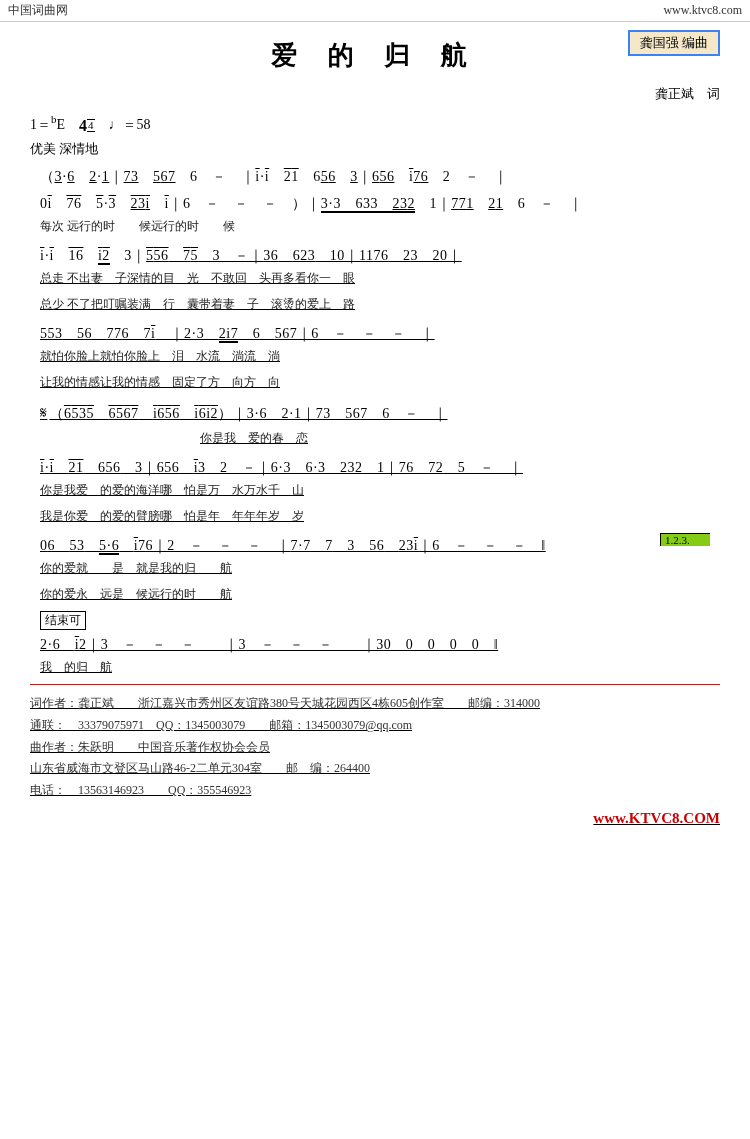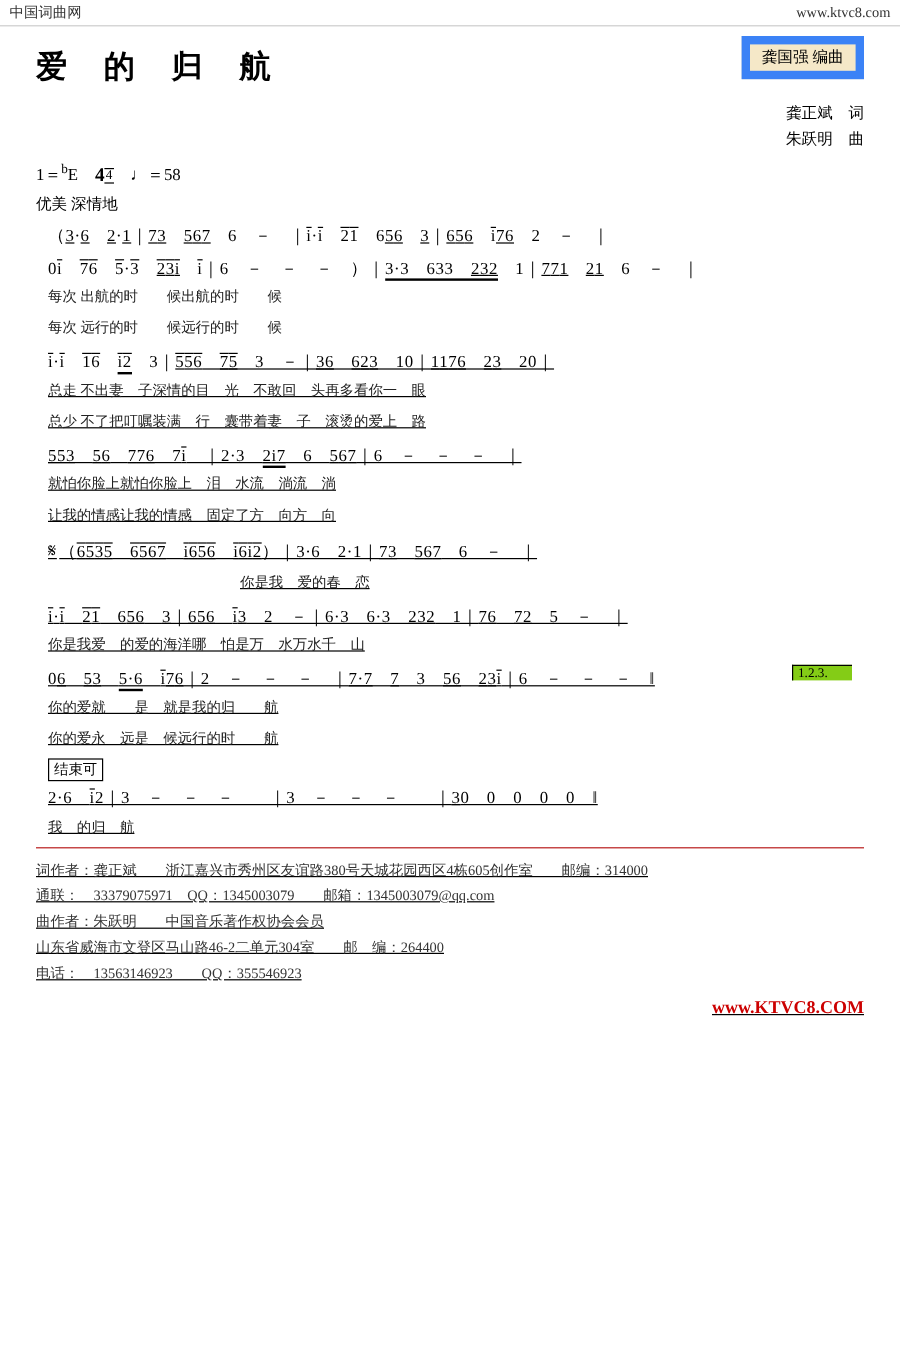--- a/index.html
+++ b/index.html
@@ -19,20 +19,21 @@
       padding: 2px 8px;
       background: #fff;
       border-bottom: 1px solid #ccc;
       font-size: 12px;
       color: #333;
     }
     .content {
       padding: 10px 30px 10px 30px;
     }
     .title {
+      text-align: center;
       font-size: 26px;
       font-weight: bold;
       letter-spacing: 12px;
       margin-bottom: 4px;
       margin-top: 6px;
     }
     .credits-right {
       text-align: right;
       font-size: 13px;
       line-height: 1.7;
@@ -88,48 +89,46 @@
 
 <div class="top-bar">
   <span>中国词曲网</span>
   <span>www.ktvc8.com</span>
 </div>
 
 <div class="content">
   
   <div style="position:relative; margin-bottom: 50px;">
     <div class="title">爱 的 归 航</div>
-    <div style="position:absolute; right:0; top:-8px; border:7px solid #3b82f6; background:#f5e8c8; padding:2px 10px; font-size:13px; min-width:90px; text-align:center;">
+    <div style="position:absolute; right:0; top:-8px; border:2px solid #3b82f6; background:#f5e8c8; padding:2px 10px; font-size:13px; min-width:90px; text-align:center;">
       <span>龚国强 编曲</span>
     </div>
   </div>
 
   <div class="credits-right" style="margin-top:-40px; margin-bottom:6px;">
     <div>龚正斌　词</div>
-    <div>朱跃明　曲</div>
   </div>
 
   <div class="key-info">
     1＝<sup style="font-size:11px;">b</sup>E　<span style="font-size:16px; font-weight:bold; vertical-align:middle; letter-spacing:0;">4</span><span style="display:inline-block; border-top:1px solid #000; border-bottom:1px solid #000; padding:0 1px; font-size:11px; vertical-align:middle; line-height:1; writing-mode:horizontal-tb;">4</span>　♩＝58
   </div>
   <div class="subtitle">优美 深情地</div>
 
   
   <div class="score-display">
 
     
     <div class="srow">
       （<u>3</u>·<u>6</u>　<u>2</u>·<u>1</u>｜<u>7</u><u>3</u>　<u>5</u><u>6</u><u>7</u>　6　－　｜<span style="text-decoration:overline">i</span>·<span style="text-decoration:overline">i</span>　<span style="text-decoration:overline">2</span><span style="text-decoration:overline">1</span>　6<u>5</u><u>6</u>　<u>3</u>｜<u>6</u><u>5</u><u>6</u>　<span style="text-decoration:overline">i</span><u>7</u><u>6</u>　2　－　｜
     </div>
 
     
     <div class="srow">
       0<span style="text-decoration:overline">i</span>　<span style="text-decoration:overline">7</span><span style="text-decoration:overline">6</span>　<span style="text-decoration:overline">5</span>·<span style="text-decoration:overline">3</span>　<u><span style="text-decoration:overline">2</span><span style="text-decoration:overline">3</span><span style="text-decoration:overline">i</span></u>　<span style="text-decoration:overline">i</span>｜6　－　－　－　）｜<span style="border-bottom:2px solid #000">3·3　633　<u>2</u><u>3</u><u>2</u></span>　1｜<u>7</u><u>7</u><u>1</u>　<u>2</u><u>1</u>　6　－　｜
     </div>
-    <div class="lrow">每次 出航的时　　候出航的时　　候</div>
     <div class="lrow">每次 远行的时　　候远行的时　　候</div>
 
     
     <div class="srow">
       <span style="text-decoration:overline">i</span>·<span style="text-decoration:overline">i</span>　<span style="text-decoration:overline">1</span><span style="text-decoration:overline">6</span>　<span style="border-bottom:2px solid #000"><span style="text-decoration:overline">i</span><span style="text-decoration:overline">2</span></span>　3｜<u><span style="text-decoration:overline">5</span><span style="text-decoration:overline">5</span><span style="text-decoration:overline">6</span>　<u><span style="text-decoration:overline">7</span><span style="text-decoration:overline">5</span></u>　3　－｜<u>3</u><u>6</u>　<u>6</u><u>2</u><u>3</u>　10｜<u>1</u><u>1</u><u>7</u><u>6</u>　<u>2</u><u>3</u>　20｜
     </u></div><u>
     <div class="lrow">总走 不出妻　子深情的目　光　不敢回　头再多看你一　眼</div>
     <div class="lrow">总少 不了把叮嘱装满　行　囊带着妻　子　滚烫的爱上　路</div>
 
     
@@ -143,20 +142,21 @@
     <div class="srow">
       <span style="font-size:16px; margin-right:2px;">𝄋</span>（<u><span style="text-decoration:overline">6</span><span style="text-decoration:overline">5</span><span style="text-decoration:overline">3</span><span style="text-decoration:overline">5</span></u>　<u><span style="text-decoration:overline">6</span><span style="text-decoration:overline">5</span><span style="text-decoration:overline">6</span><span style="text-decoration:overline">7</span></u>　<u><span style="text-decoration:overline">i</span><span style="text-decoration:overline">6</span><span style="text-decoration:overline">5</span><span style="text-decoration:overline">6</span></u>　<u><span style="text-decoration:overline">i</span><span style="text-decoration:overline">6</span><span style="text-decoration:overline">i</span><span style="text-decoration:overline">2</span></u>）｜3·6　2·1｜<u>7</u><u>3</u>　<u>5</u><u>6</u><u>7</u>　6　－　｜
     </div>
     <div class="lrow" style="padding-left:160px;">你是我　爱的春　恋</div>
 
     
     <div class="srow">
       <span style="text-decoration:overline">i</span>·<span style="text-decoration:overline">i</span>　<span style="text-decoration:overline">2</span><span style="text-decoration:overline">1</span>　6<u>5</u><u>6</u>　<u>3</u>｜<u>6</u><u>5</u><u>6</u>　<span style="text-decoration:overline">i</span><u>3</u>　2　－｜6·3　6·3　<u>2</u><u>3</u><u>2</u>　1｜<u>7</u><u>6</u>　<u>7</u><u>2</u>　5　－　｜
     </div>
     <div class="lrow">你是我爱　的爱的海洋哪　怕是万　水万水千　山</div>
+    <div class="lrow">我是你爱　的爱的臂膀哪　怕是年　年年年岁　岁</div>
 
     
     <div style="position:relative;">
       <div style="position:absolute; right:0; top:0; border-top:1px solid #000; border-left:1px solid #000; padding:0 4px; font-size:11px; min-width:50px; text-align:left; background:#84cc16;">1.2.3.</div>
       <div class="srow">
         0<u>6</u>　<u>5</u><u>3</u>　<span style="border-bottom:2px solid #000">5·6</span>　<span style="text-decoration:overline">i</span><u>7</u><u>6</u>｜2　－　－　－　｜<u>7·7</u>　<u>7</u>　3　<u>5</u><u>6</u>　<u>2</u><u>3</u><span style="text-decoration:overline">i</span>｜6　－　－　－　‖
       </div>
     </div>
     <div class="lrow">你的爱就　　是　就是我的归　　航</div>
     <div class="lrow">你的爱永　远是　候远行的时　　航</div>

